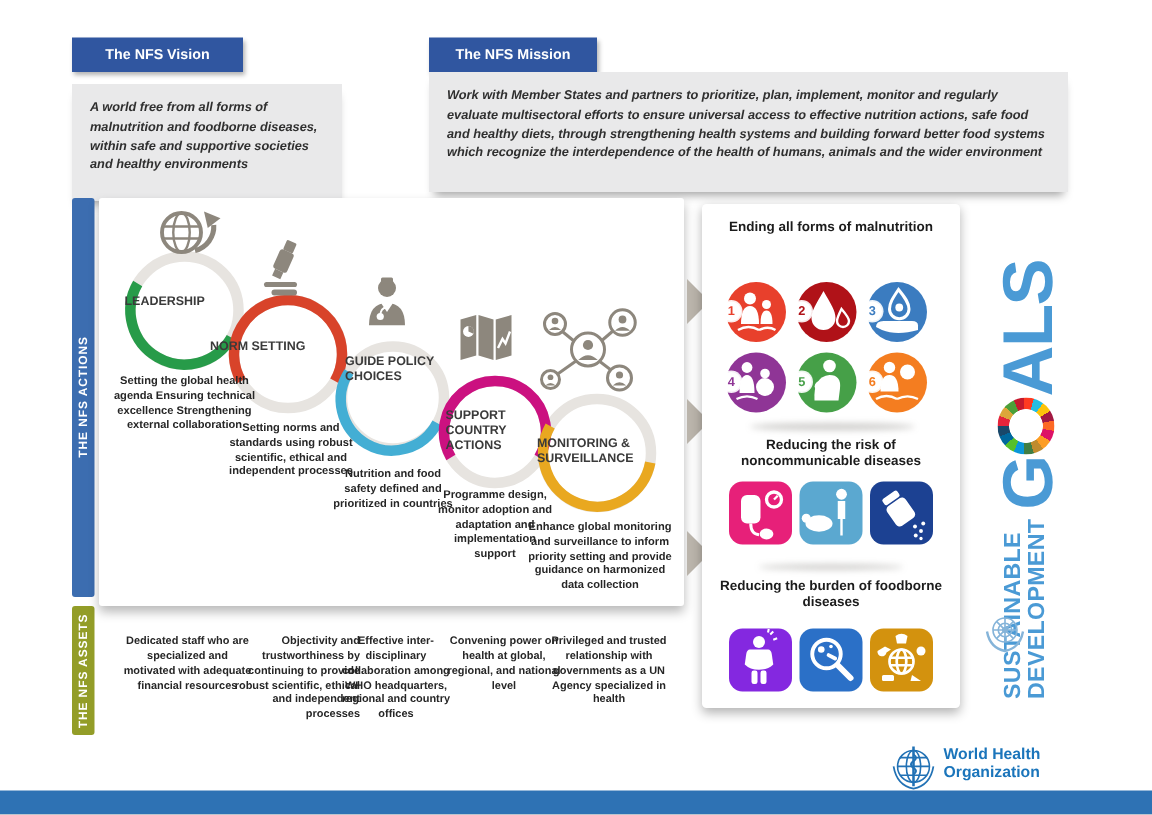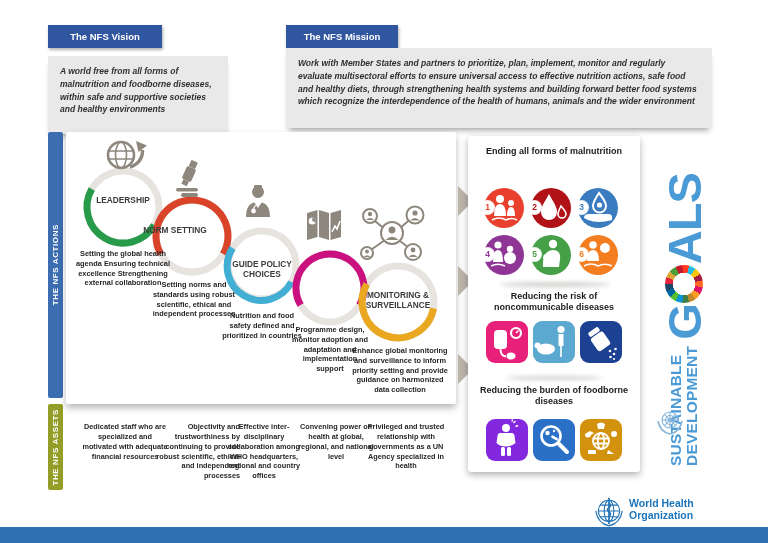--- a/index.html
+++ b/index.html
@@ -20,21 +20,21 @@
   .vbar { position:absolute; width:15px; border-radius:2px; display:flex; align-items:center; justify-content:center; }
   .vbar span { writing-mode:vertical-rl; transform:rotate(180deg); color:#fff; font-size:8px; font-weight:bold; letter-spacing:.6px; white-space:nowrap; }
   #bar-actions { left:48px; top:132px; height:266px; }
   #bar-assets  { left:48px; top:404px; height:86px; }
 
   
   #main-card { position:absolute; left:66px; top:132px; width:390px; height:272px; background:#fff;
                border-radius:2px; box-shadow:0 4px 7px rgba(0,0,0,.28); }
   #circles-svg { position:absolute; left:60px; top:128px; }
 
-  .circle-title { position:absolute; text-align:center; font-size:8.3px; font-weight:bold; color:#3a3a3a; line-height:1.18; }
+  .circle-title { position:absolute; font-size:8.3px; font-weight:bold; color:#3a3a3a; line-height:1.18; }
   .circle-desc  { position:absolute; text-align:center; font-size:7.4px; font-weight:bold; color:#262626; line-height:1.32; }
   .step-icon { position:absolute; }
 
   
   .chev { position:absolute; width:0; height:0; border-top:15px solid transparent; border-bottom:15px solid transparent; border-left:15px solid #bab4ab; }
 
   
   #right-card { position:absolute; left:468px; top:136px; width:172px; height:336px; background:#fff;
                 border-radius:3px; box-shadow:0 3px 7px rgba(0,0,0,.3); }
   .rp-h { position:absolute; left:470px; width:168px; text-align:center; font-size:9px; font-weight:bold; color:#1c1c1c; line-height:1.25; }
@@ -174,21 +174,22 @@
         <circle cx="11" cy="46.5" r="1.9"></circle>
           <path d="M7.5 52 Q11 48.5 14.5 52 Z"></path>
         <circle cx="57" cy="45" r="2.4"></circle>
           <path d="M52.5 52 Q57 47.5 61.5 52 Z"></path>
       </g>
     </svg>
   </div>
 
   <div class="circle-title" style="left:83px;  top:196px; width:80px;">LEADERSHIP</div>
   <div class="circle-title" style="left:140px; top:226px; width:70px;">NORM SETTING</div>
-  <div class="circle-title" style="left:230px; top:260px; width:64px;">GUIDE POLICY CHOICES</div>
+  <div class="circle-title" style="left:230px; top:236px; width:64px;">GUIDE POLICY CHOICES</div>
+  <div class="circle-title" style="left:297px; top:272px; width:66px;">SUPPORT COUNTRY ACTIONS</div>
   <div class="circle-title" style="left:358px; top:291px; width:80px;">MONITORING &amp; SURVEILLANCE</div>
 
   <div class="circle-desc" style="left:75px;  top:249px; width:96px;">Setting the global health agenda Ensuring technical excellence Strengthening external collaboration</div>
   <div class="circle-desc" style="left:150px; top:280px; width:88px;">Setting norms and standards using robust scientific, ethical and independent processes</div>
   <div class="circle-desc" style="left:222px; top:311px; width:80px;">Nutrition and food safety defined and prioritized in countries</div>
   <div class="circle-desc" style="left:291px; top:325px; width:78px;">Programme design, monitor adoption and adaptation and implementation support</div>
   <div class="circle-desc" style="left:351px; top:346px; width:98px;">Enhance global monitoring and surveillance to inform priority setting and provide guidance on harmonized data collection</div>
 
   <div class="chev" style="left: 458px; top: 186px; border-left-color: rgb(186, 180, 171);"></div>
   <div class="chev" style="left: 458px; top: 266px; border-left-color: rgb(186, 180, 171);"></div>

